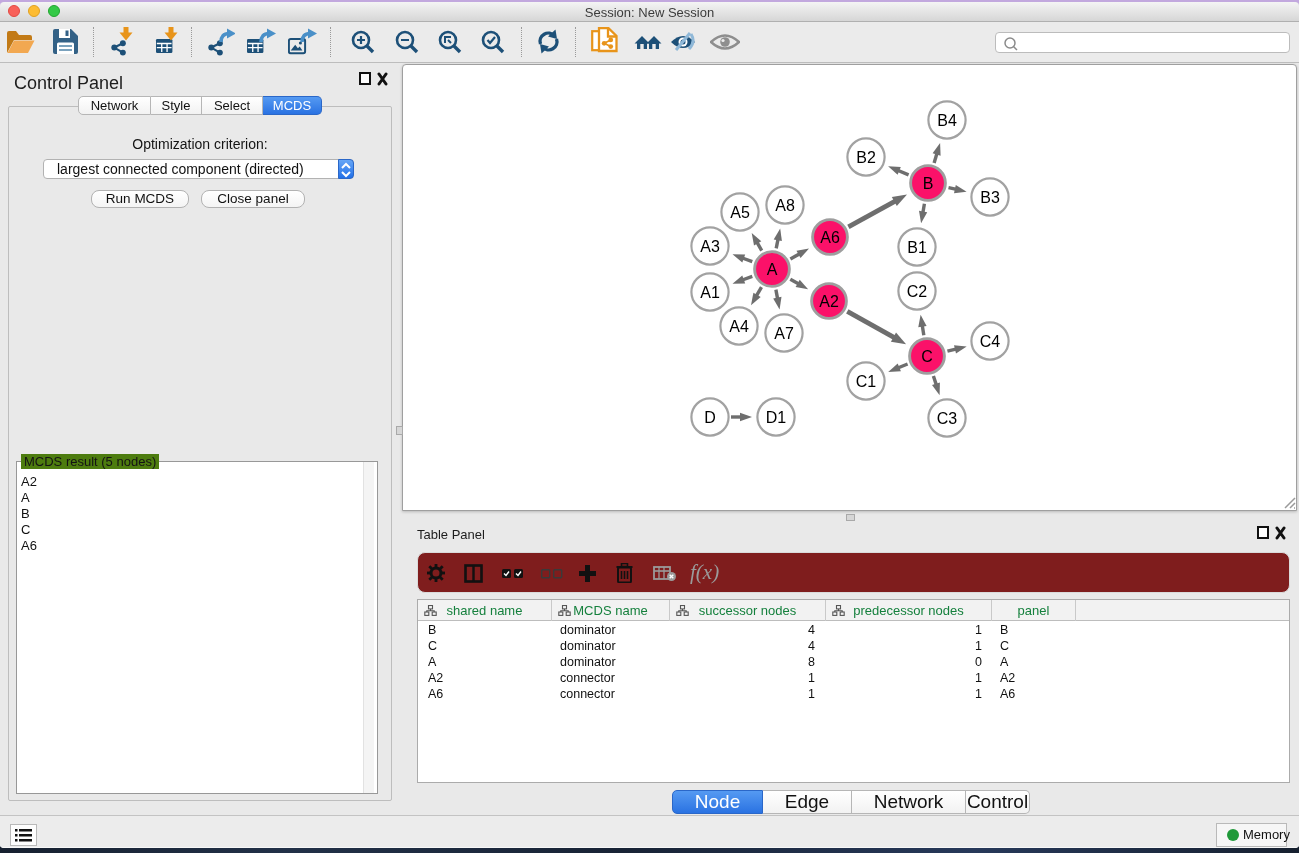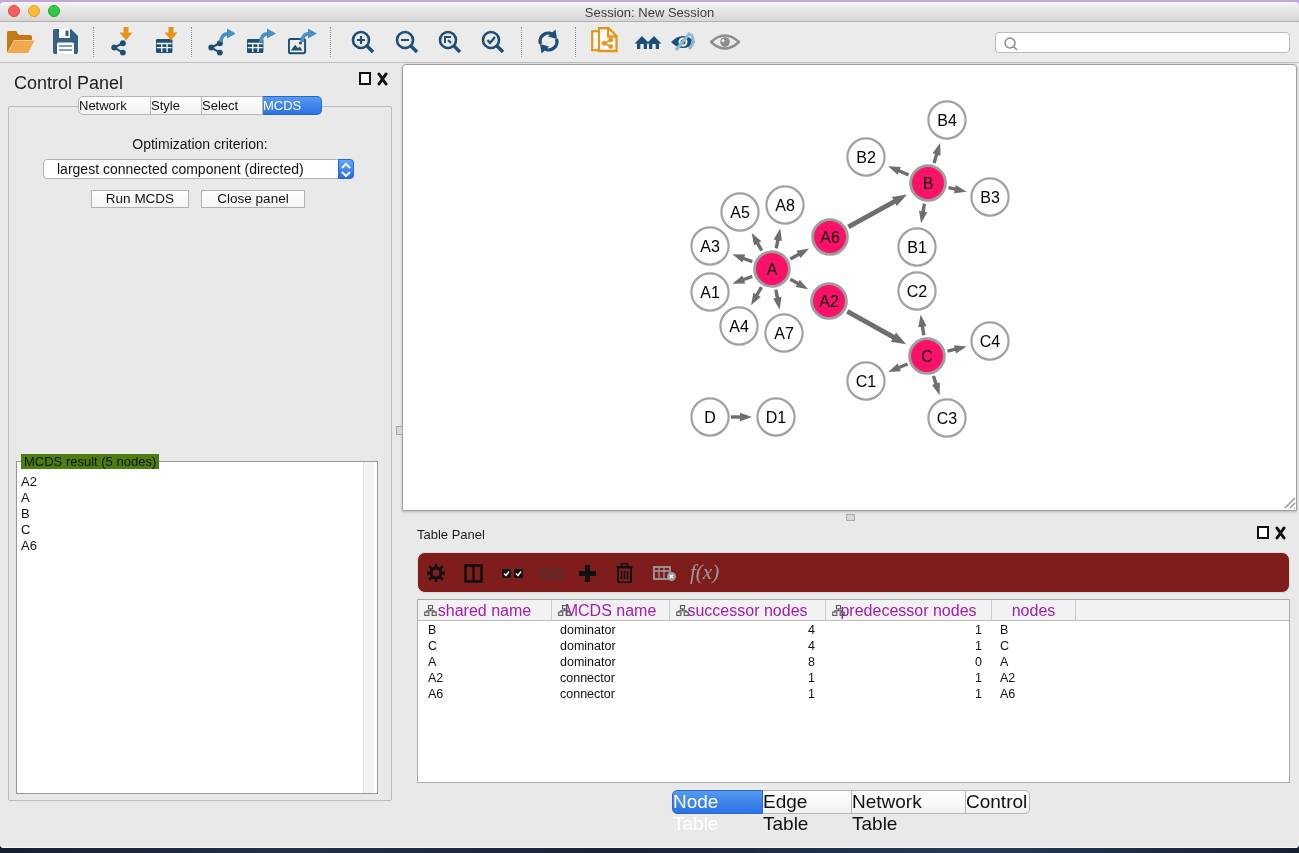--- a/index.html
+++ b/index.html
@@ -10,47 +10,47 @@
 .tl{border-radius:50%;width:12px;height:12px;top:3px}
 #title{width:1299px;top:3px;text-align:center;font-size:13px;color:#3c3c3c}
 #toolbar{left:0;top:20px;width:1299px;height:41px;background:#ebebeb;border-bottom:1px solid #bdbdbd}
 .sep{top:5px;height:30px;width:1px;border-left:1px dotted #9a9a9a}
 #search{left:995px;top:10px;width:295px;height:21px;background:#fff;border:1px solid #bcbcbc;border-radius:4px}
 #main{left:0;top:61px;width:1299px;height:752px}
 
 #cpTitle{left:14px;top:10px;font-size:18px;color:#1d1d1d}
 #cpPane{left:8px;top:43px;width:384px;height:695px;border:1px solid #bdbdbd;border-radius:2px;background:#e9e9e9}
 .tabs{display:flex;height:19px}
-.tab{border:1px solid #b6b6b6;border-left:none;background:linear-gradient(#ffffff,#f2f2f2);font-size:13px;color:#111;text-align:left;line-height:17px}
+.tab{border:1px solid #b6b6b6;border-left:none;background:linear-gradient(#ffffff,#f2f2f2);font-size:13px;color:#111;text-align:center;line-height:17px}
 .tab.first{border-left:1px solid #b6b6b6;border-radius:5px 0 0 5px}
 .tab.last{border-radius:0 5px 5px 0}
 .tab.sel{background:linear-gradient(#559af2,#2a72e2);color:#fff;border-color:#2a67c8}
 #cpTabs{left:78px;top:33px;width:244px}
 #optLabel{left:0px;top:73px;width:400px;text-align:center;font-size:14px;color:#141414}
 #combo{left:43px;top:96px;width:311px;height:20px;background:#fff;border:1px solid #b2b2b2;border-radius:4px;font-size:14px;line-height:18px;color:#111;padding-left:13px}
 #comboBtn{left:338px;top:96px;width:16px;height:20px;border-radius:0 4px 4px 0;background:linear-gradient(#66a6f6,#2270e8);border:1px solid #2a67c8}
-.btn{height:18px;padding-top:0px;background:linear-gradient(#ffffff,#f4f4f4);border:1px solid #b2b2b2;border-radius:0;font-size:13.5px;color:#111;text-align:center;line-height:16px}
+.btn{height:18px;padding-top:0px;background:linear-gradient(#ffffff,#f4f4f4);border:1px solid #b2b2b2;border-radius:8px;font-size:13.5px;color:#111;text-align:center;line-height:16px}
 #runBtn{left:91px;top:127px;width:98px}
 #closeBtn{left:201px;top:127px;width:104px}
 
 #grp{left:16px;top:398px;width:362px;height:333px;border:1px solid #989898}
 #grpLabel{left:21px;top:391px;padding:0 3px;background:#4d7c0f;font-size:13px;color:#141414}
 #grpList{left:17px;top:399px;width:360px;height:331px;background:#fff;font-size:13px;color:#111;line-height:16px;padding:12px 0 0 4px}
 #grpScroll{left:363px;top:399px;width:11px;height:331px;background:#f4f4f4;border-left:1px solid #e2e2e2}
 
 #net{left:402px;top:1px;width:895px;height:447px;background:#fff;border:1px solid #9f9f9f;border-radius:4px 4px 0 0;box-shadow:0 1px 3px rgba(0,0,0,.2)}
 #netTitle{left:0;top:0;width:893px;height:22px;background:linear-gradient(#f2f2f2,#d5d5d5);border-bottom:1px solid #aaaaaa;border-radius:4px 4px 0 0}
 .ntl{border-radius:50%;width:11px;height:11px;top:5px}
 #netName{width:893px;top:3px;text-align:center;font-size:13px;color:#303030}
 
 #tpTitle{left:417px;top:464px;font-size:13px;color:#1d1d1d}
 #tpToolbar{left:417px;top:489px;width:873px;height:41px;background:#7f1d1d;border:1px solid #dadada;border-radius:8px}
 #tbl{left:417px;top:536px;width:873px;height:184px;background:#fff;border:1px solid #ababab}
 #tblHead{left:0;top:0;width:871px;height:21px;background:#f2f2f2;border-bottom:1px solid #bdbdbd}
-.hcell{top:0;height:21px;border-right:1px solid #c9c9c9;font-size:16px;color:#a21caf;text-align:center;line-height:21px}
+.hcell{top:0;height:21px;border-right:1px solid #c9c9c9;font-size:13px;color:#15803d;text-align:center;line-height:21px}
 .hico{top:5px}
 .trow{font-size:12.5px;color:#111;height:16px}
 .cell{position:absolute;height:16px;line-height:16px}
 
 #btabs{left:672px;top:727px}
 .btab{height:24px;line-height:22px;font-size:19px}
 
 #status{left:0;top:752px;width:1299px;height:32px;background:#ececec;border-top:1px solid #c3c3c3}
 #listBtn{left:10px;top:8px;width:27px;height:22px;background:#fdfdfd;border:1px solid #b9b9b9}
 #memBtn{left:1216px;top:7px;width:71px;height:24px;background:#f6f6f6;border:1px solid #b9b9b9;font-size:13px;color:#111;line-height:22px;text-align:left;padding-left:26px}
@@ -392,21 +392,21 @@
             <path d="M16.7 9.7 L20.3 13.3 M20.3 9.7 L16.7 13.3" stroke="#fff" stroke-width="1.3"></path>
           </svg>
       <div class="abs" style="left:272px;top:7px;font-family:'Liberation Serif',serif;font-style:italic;font-size:21px;color:#9b9b9b">f(x)</div>
         </div>
     <div class="abs" id="tbl">
       <div class="abs" id="tblHead">
         <div class="abs hcell" style="left:0px;width:134px">shared name</div>
         <div class="abs hcell" style="left:134px;width:118px">MCDS name</div>
         <div class="abs hcell" style="left:252px;width:156px">successor nodes</div>
         <div class="abs hcell" style="left:408px;width:166px">predecessor nodes</div>
-        <div class="abs hcell" style="left:574px;width:84px;border-right:1px solid #c9c9c9">nodes</div>
+        <div class="abs hcell" style="left:574px;width:84px;border-right:1px solid #c9c9c9">panel</div>
 <svg class="abs hico" width="13" height="11" style="left:6px">
               <rect x="4.5" y="0.5" width="4" height="3.4" fill="none" stroke="#555" stroke-width="1.1"></rect>
               <rect x="0.8" y="7" width="4" height="3.4" fill="none" stroke="#555" stroke-width="1.1"></rect>
               <rect x="8.2" y="7" width="4" height="3.4" fill="none" stroke="#555" stroke-width="1.1"></rect>
               <path d="M6.5 4 V5.7 M2.8 7 V5.7 H10.2 V7" fill="none" stroke="#555" stroke-width="1.1"></path>
             </svg>
         <svg class="abs hico" width="13" height="11" style="left:140px">
               <rect x="4.5" y="0.5" width="4" height="3.4" fill="none" stroke="#555" stroke-width="1.1"></rect>
               <rect x="0.8" y="7" width="4" height="3.4" fill="none" stroke="#555" stroke-width="1.1"></rect>
               <rect x="8.2" y="7" width="4" height="3.4" fill="none" stroke="#555" stroke-width="1.1"></rect>
@@ -460,14 +460,30 @@
             <span class="cell" style="left:408px;width:156px;text-align:right">1</span>
             <span class="cell" style="left:582px">A6</span>
           </div>
     </div>
     <div class="abs tabs" id="btabs">
       <div class="tab first btab sel" style="width:91px">Node Table</div>
       <div class="tab btab" style="width:89px">Edge Table</div>
       <div class="tab btab" style="width:114px">Network Table</div>
       <div class="tab last btab" style="width:64px">Control</div>
     </div>
+    <div class="abs" id="status">
+      <div class="abs" id="listBtn">
+            <svg width="20" height="16" style="position:absolute;left:3px;top:2px">
+              <g fill="#111">
+                <rect x="1" y="2" width="2.5" height="2.5"></rect>
+                <rect x="5" y="2" width="13" height="2.5"></rect>
+                <rect x="1" y="7" width="2.5" height="2.5"></rect>
+                <rect x="5" y="7" width="13" height="2.5"></rect>
+                <rect x="1" y="12" width="2.5" height="2.5"></rect>
+                <rect x="5" y="12" width="13" height="2.5"></rect>
+              </g>
+            </svg>
+          </div>
+      <div class="abs" id="memBtn">Memory</div>
+      <div class="abs" id="memDot"></div>
+    </div>
   </div>
  </div>
 </div>
 </body></html>

